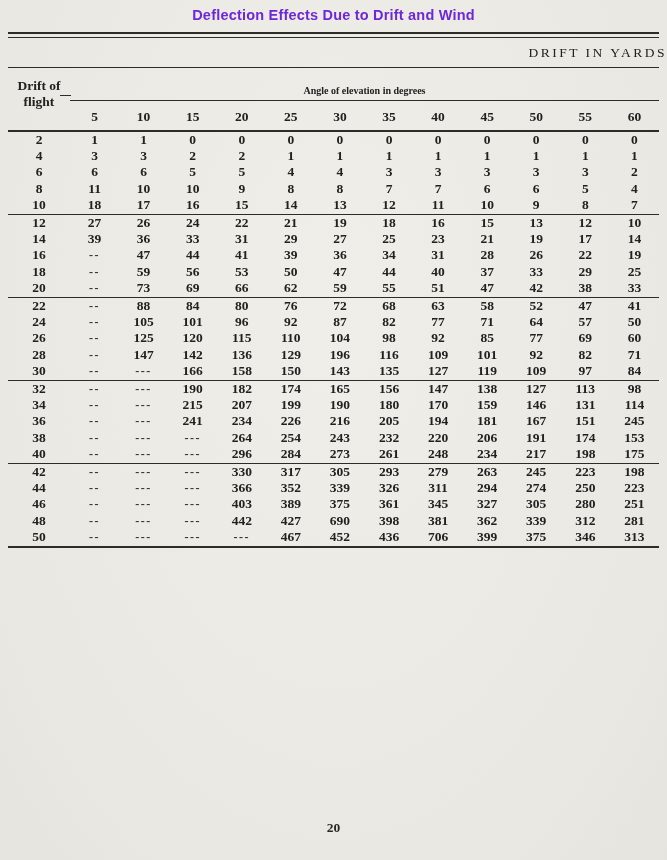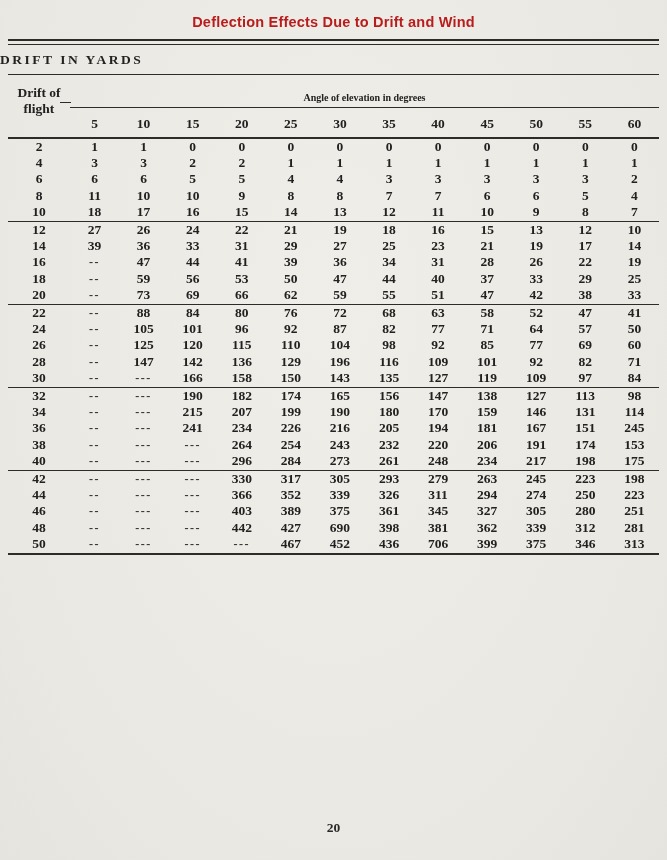--- a/index.html
+++ b/index.html
@@ -22,38 +22,38 @@
   .part-title {
     margin-top: 10px;
     text-align: center;
     font-family: "Liberation Sans", sans-serif;
     font-weight: bold;
     font-size: 22px;
     letter-spacing: 1px;
     color: #232220;
   }
   .subtitle {
-    margin-top: 14px;
+    margin-top: 7px;
     text-align: center;
     font-family: "Liberation Sans", sans-serif;
     font-weight: bold;
     font-size: 14.5px;
     letter-spacing: 0.2px;
-    color: #b91c1c;
+    color: #6d28d9;
   }
   .rule-double {
     margin: 9px 8px 0 8px;
     height: 2.5px;
     border-top: 2.5px solid #2d2c29;
     border-bottom: 1.5px solid #2d2c29;
   }
   .drift-title {
     margin-top: 7px;
-    text-align: left;
-    font-weight: bold;
+    text-align: right;
+    font-weight: normal;
     font-size: 13.5px;
     letter-spacing: 2.5px;
     color: #232220;
   }
   .rule-single {
     margin: 6px 8px 0 8px;
     border-top: 1.5px solid #2d2c29;
   }
   table.drift {
     width: 651px;

